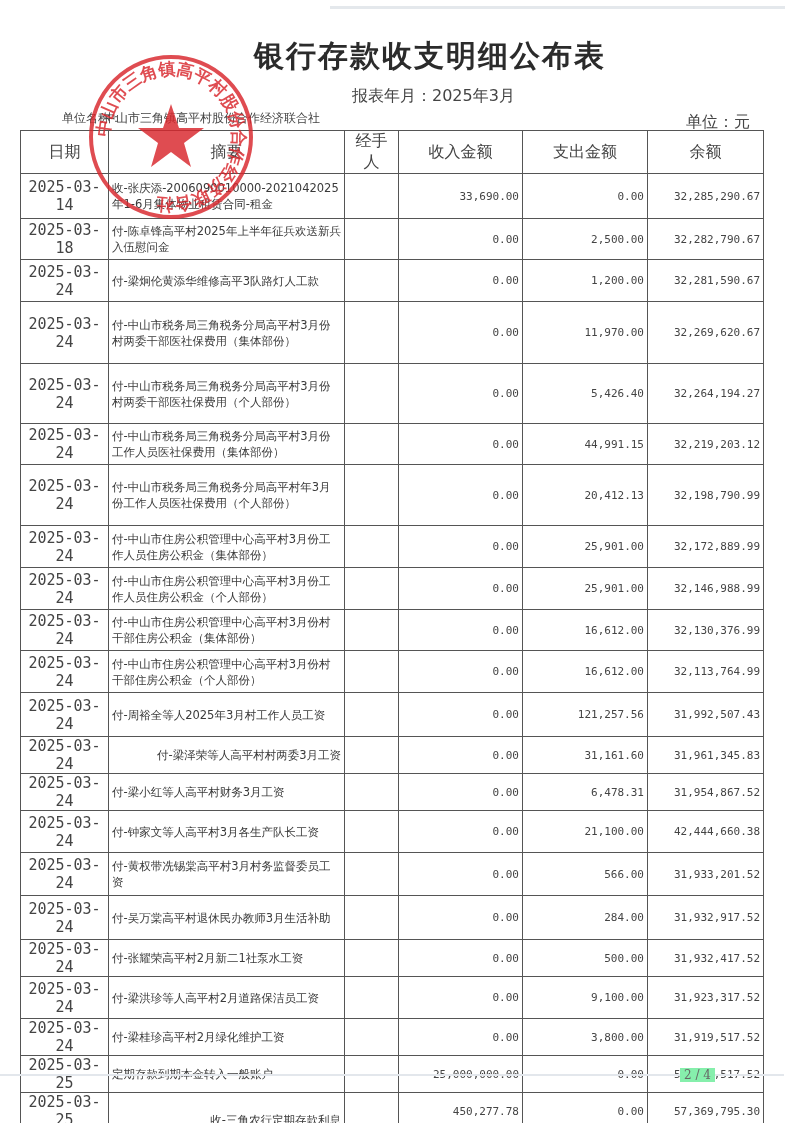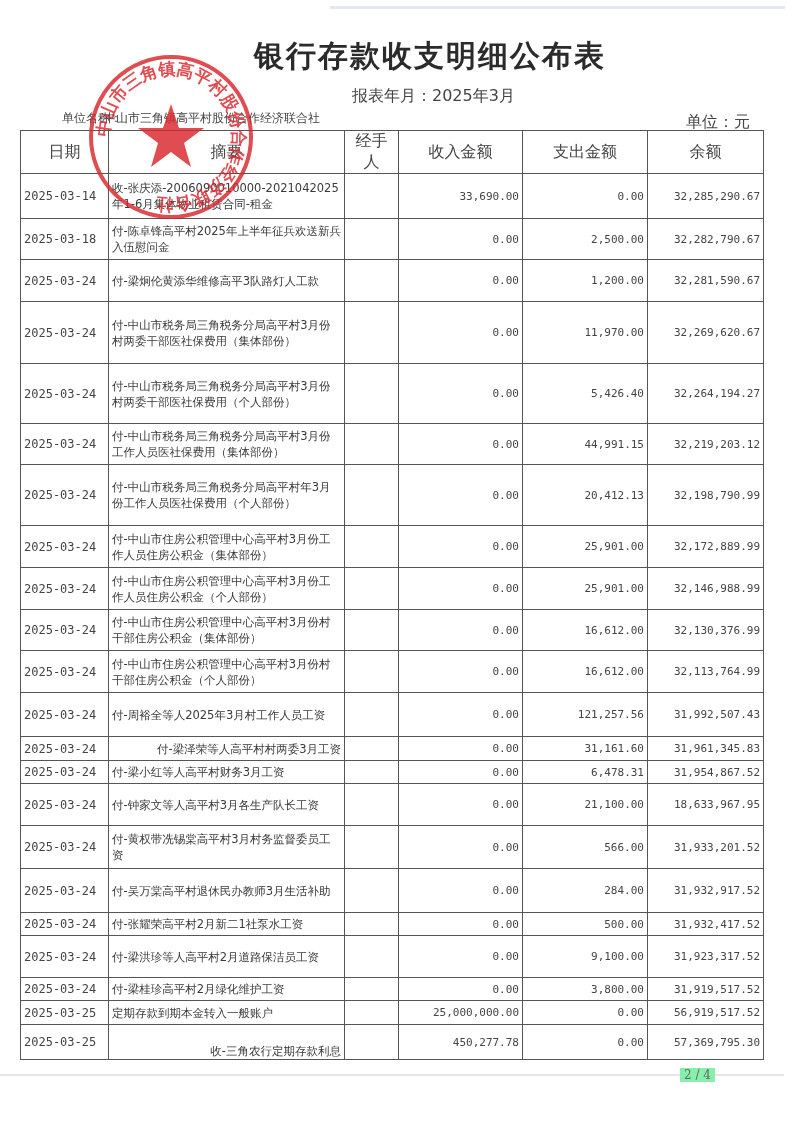--- a/index.html
+++ b/index.html
@@ -20,21 +20,21 @@
   .unit-currency { position: absolute; right: 44px; top: 112px; font-size: 16px; color: #444; font-family: "DejaVu Sans", sans-serif; }
 
   table.ledger {
     position: absolute; left: 20px; top: 130px; width: 743px;
     border-collapse: collapse; table-layout: fixed; font-size: 11.5px;
   }
   table.ledger td, table.ledger th {
     border: 1px solid #555; padding: 0 3px; vertical-align: middle; overflow: hidden;
   }
   table.ledger th { font-weight: normal; font-family: "DejaVu Sans", sans-serif; font-size: 16px; color: #444; height: 22px; }
-  td.c-date { font-family: "DejaVu Sans Mono", monospace; font-size: 12px; color: #444; }
+  td.c-date { text-align: center; font-family: "DejaVu Sans Mono", monospace; font-size: 15px; color: #444; }
   td.c-sum { text-align: left; font-family: "DejaVu Sans", sans-serif; font-size: 11.5px; line-height: 16px; color: #3a3a3a; vertical-align: top; padding-top: 1px; }
   td.c-num { text-align: right; vertical-align: bottom; font-family: "DejaVu Sans Mono", monospace; font-size: 11px; color: #444; padding-bottom: 2px; }
   td.c-handler { }
 
   .stamp {
     position: absolute; left: 86px; top: 52px; width: 170px; height: 170px;
     pointer-events: none; opacity: 0.82;
   }
   .footer-rule { position: absolute; left: 0; top: 1074px; width: 784px; height: 2px; background: #e3e7ec; }
   .page-number { position: absolute; left: 680px; top: 1068px; font-size: 12px; color: #666; background: #86efac; padding: 0 4px; font-family: "DejaVu Serif", serif; }
@@ -181,21 +181,21 @@
         <td class="c-num">0.00</td>
         <td class="c-num">6,478.31</td>
         <td class="c-num">31,954,867.52</td>
       </tr>
       <tr style="height: 42px;">
         <td class="c-date">2025-03-24</td>
         <td class="c-sum">付-钟家文等人高平村3月各生产队长工资</td>
         <td class="c-handler"></td>
         <td class="c-num">0.00</td>
         <td class="c-num">21,100.00</td>
-        <td class="c-num">18,633,967.95</td>
+        <td class="c-num">42,444,660.38</td>
       </tr>
       <tr style="height: 43px;">
         <td class="c-date">2025-03-24</td>
         <td class="c-sum">付-黄权带冼锡棠高平村3月村务监督委员工资</td>
         <td class="c-handler"></td>
         <td class="c-num">0.00</td>
         <td class="c-num">566.00</td>
         <td class="c-num">31,933,201.52</td>
       </tr>
       <tr style="height: 44px;">

